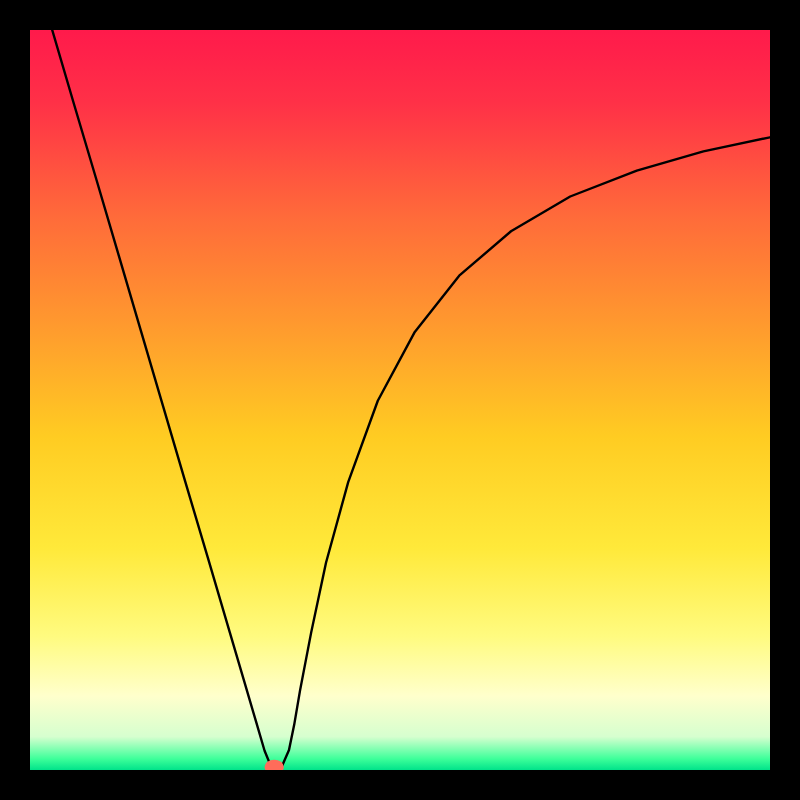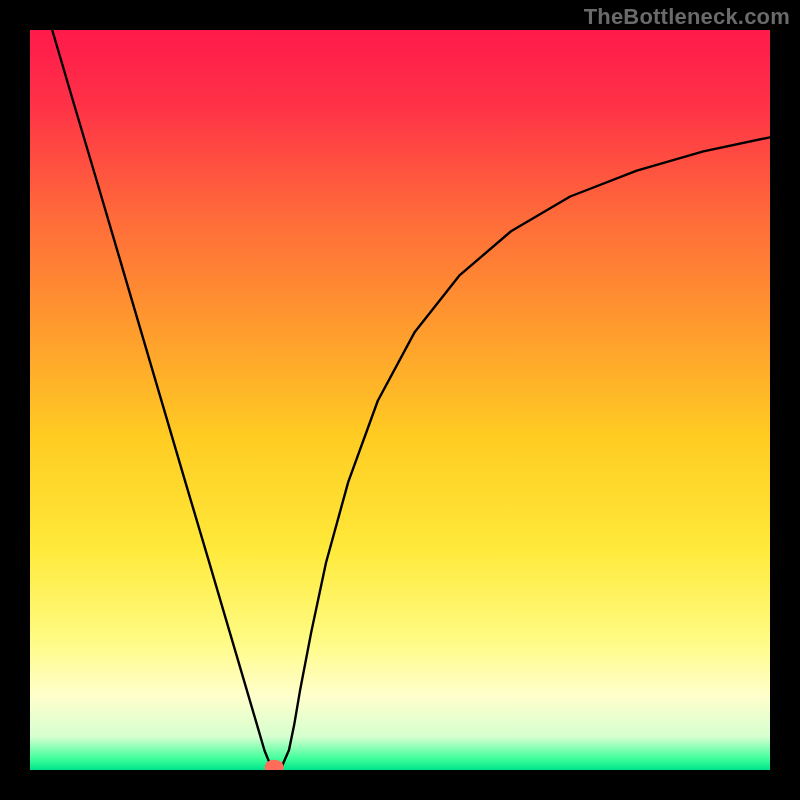--- a/index.html
+++ b/index.html
@@ -36,21 +36,20 @@
     overflow: hidden;
   }
   svg {
     display: block;
   }
 </style>
 </head>
 <body>
 
 <div class="frame">
-  <div class="watermark">TheBottleneck.com</div>
   <div class="plot-area">
     <svg id="chart-svg" width="740" height="740" viewBox="0 0 740 740">
       <defs>
         <linearGradient id="bg-grad" x1="0" y1="0" x2="0" y2="1">
             <stop offset="0%" stop-color="#ff1a4b"></stop>
             <stop offset="10%" stop-color="#ff3147"></stop>
             <stop offset="25%" stop-color="#ff6a3a"></stop>
             <stop offset="40%" stop-color="#ff9a2e"></stop>
             <stop offset="55.00000000000001%" stop-color="#ffcc22"></stop>
             <stop offset="70%" stop-color="#ffe93a"></stop>

